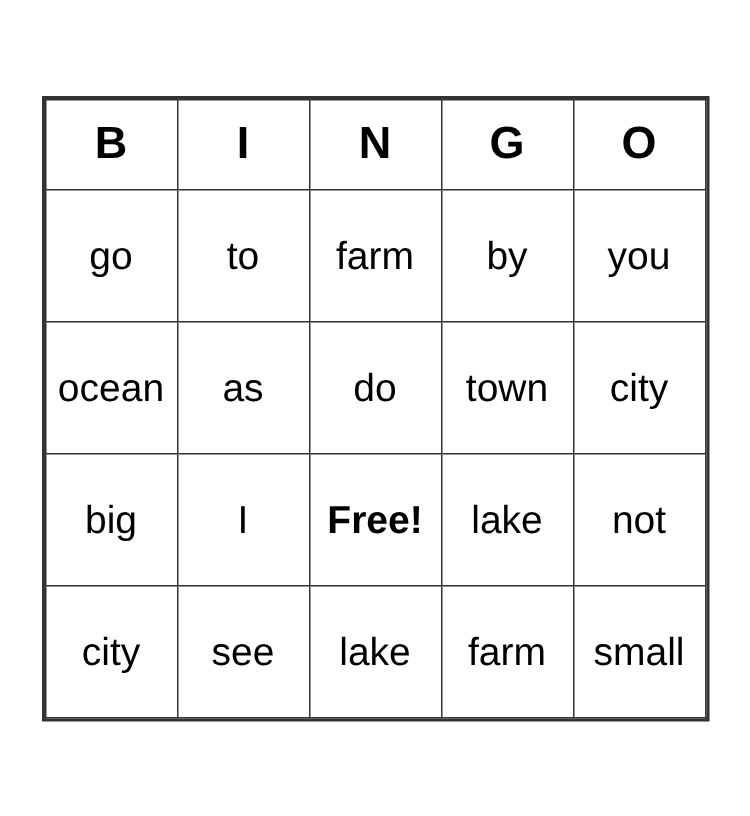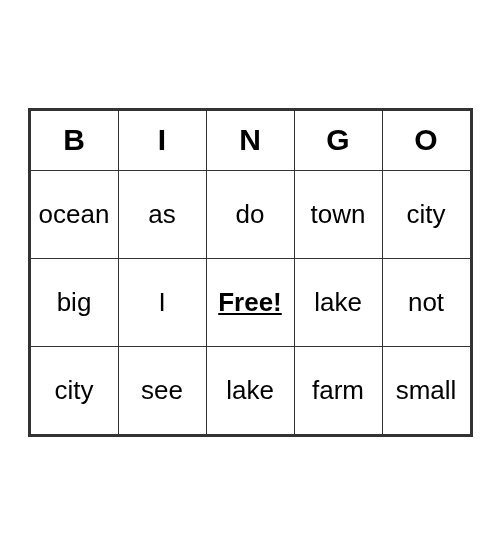--- a/index.html
+++ b/index.html
@@ -40,40 +40,46 @@
     .bingo-table th {
       font-weight: bold;
       font-size: 30px;
       height: 60px;
       background: #fff;
     }
 
     .free-cell {
       font-size: 22px;
       font-weight: bold;
-      text-decoration: underline;
     }
   </style>
 </head>
 <body>
 
 <div class="bingo-card">
   <table class="bingo-table">
     <thead>
       <tr>
 
       <th>B</th>
           <th>I</th>
           <th>N</th>
           <th>G</th>
           <th>O</th>
         </tr>
     </thead>
     <tbody>
 
+    <tr>
+          <td>go</td>
+          <td>to</td>
+          <td>farm</td>
+          <td>by</td>
+          <td>you</td>
+        </tr>
         <tr>
           <td>ocean</td>
           <td>as</td>
           <td>do</td>
           <td>town</td>
           <td>city</td>
         </tr>
         <tr>
           <td>big</td>
           <td>I</td>

